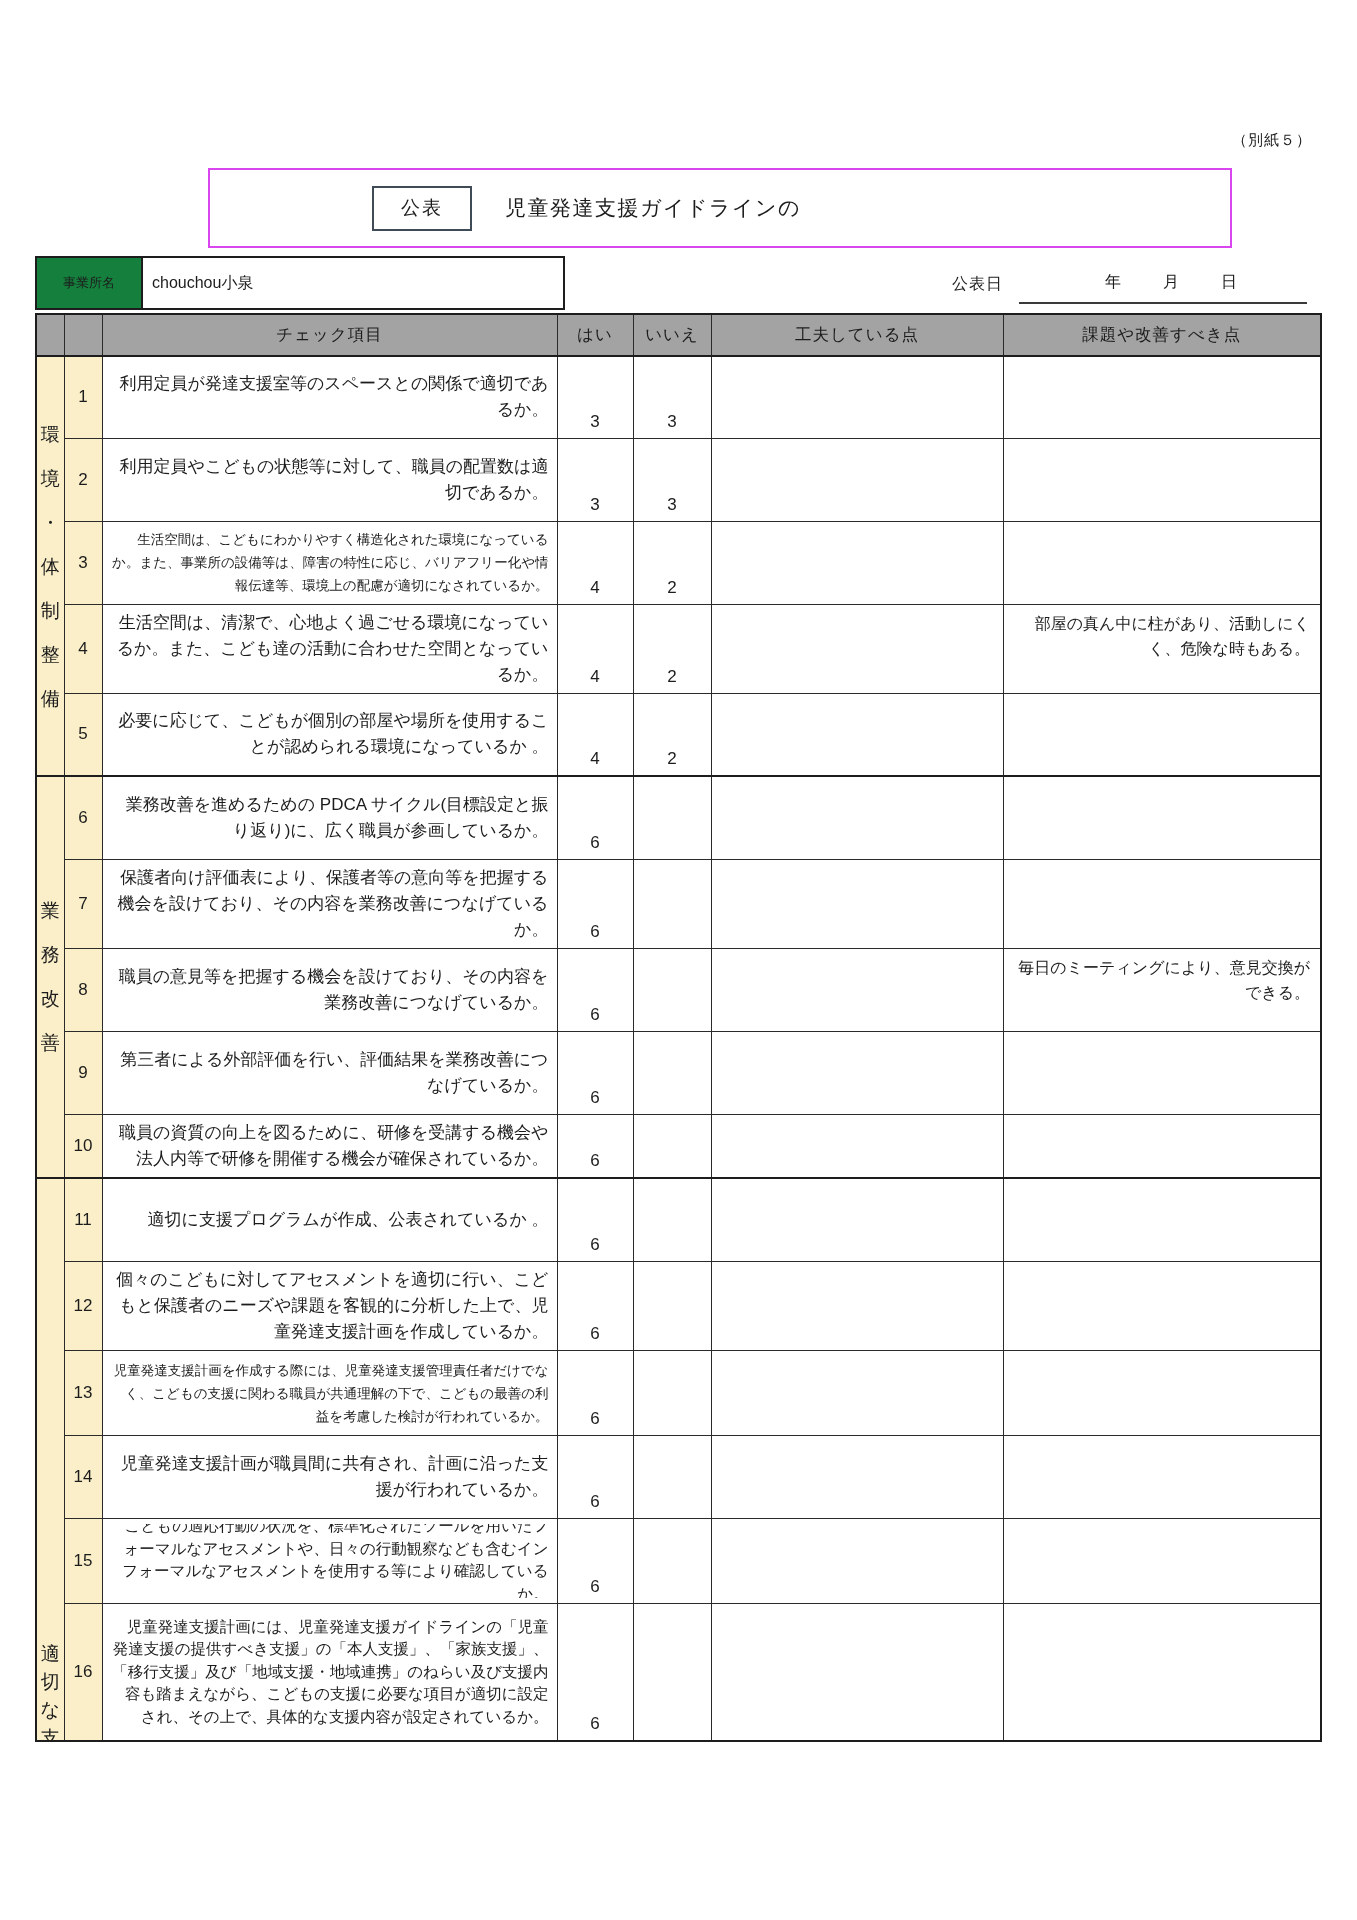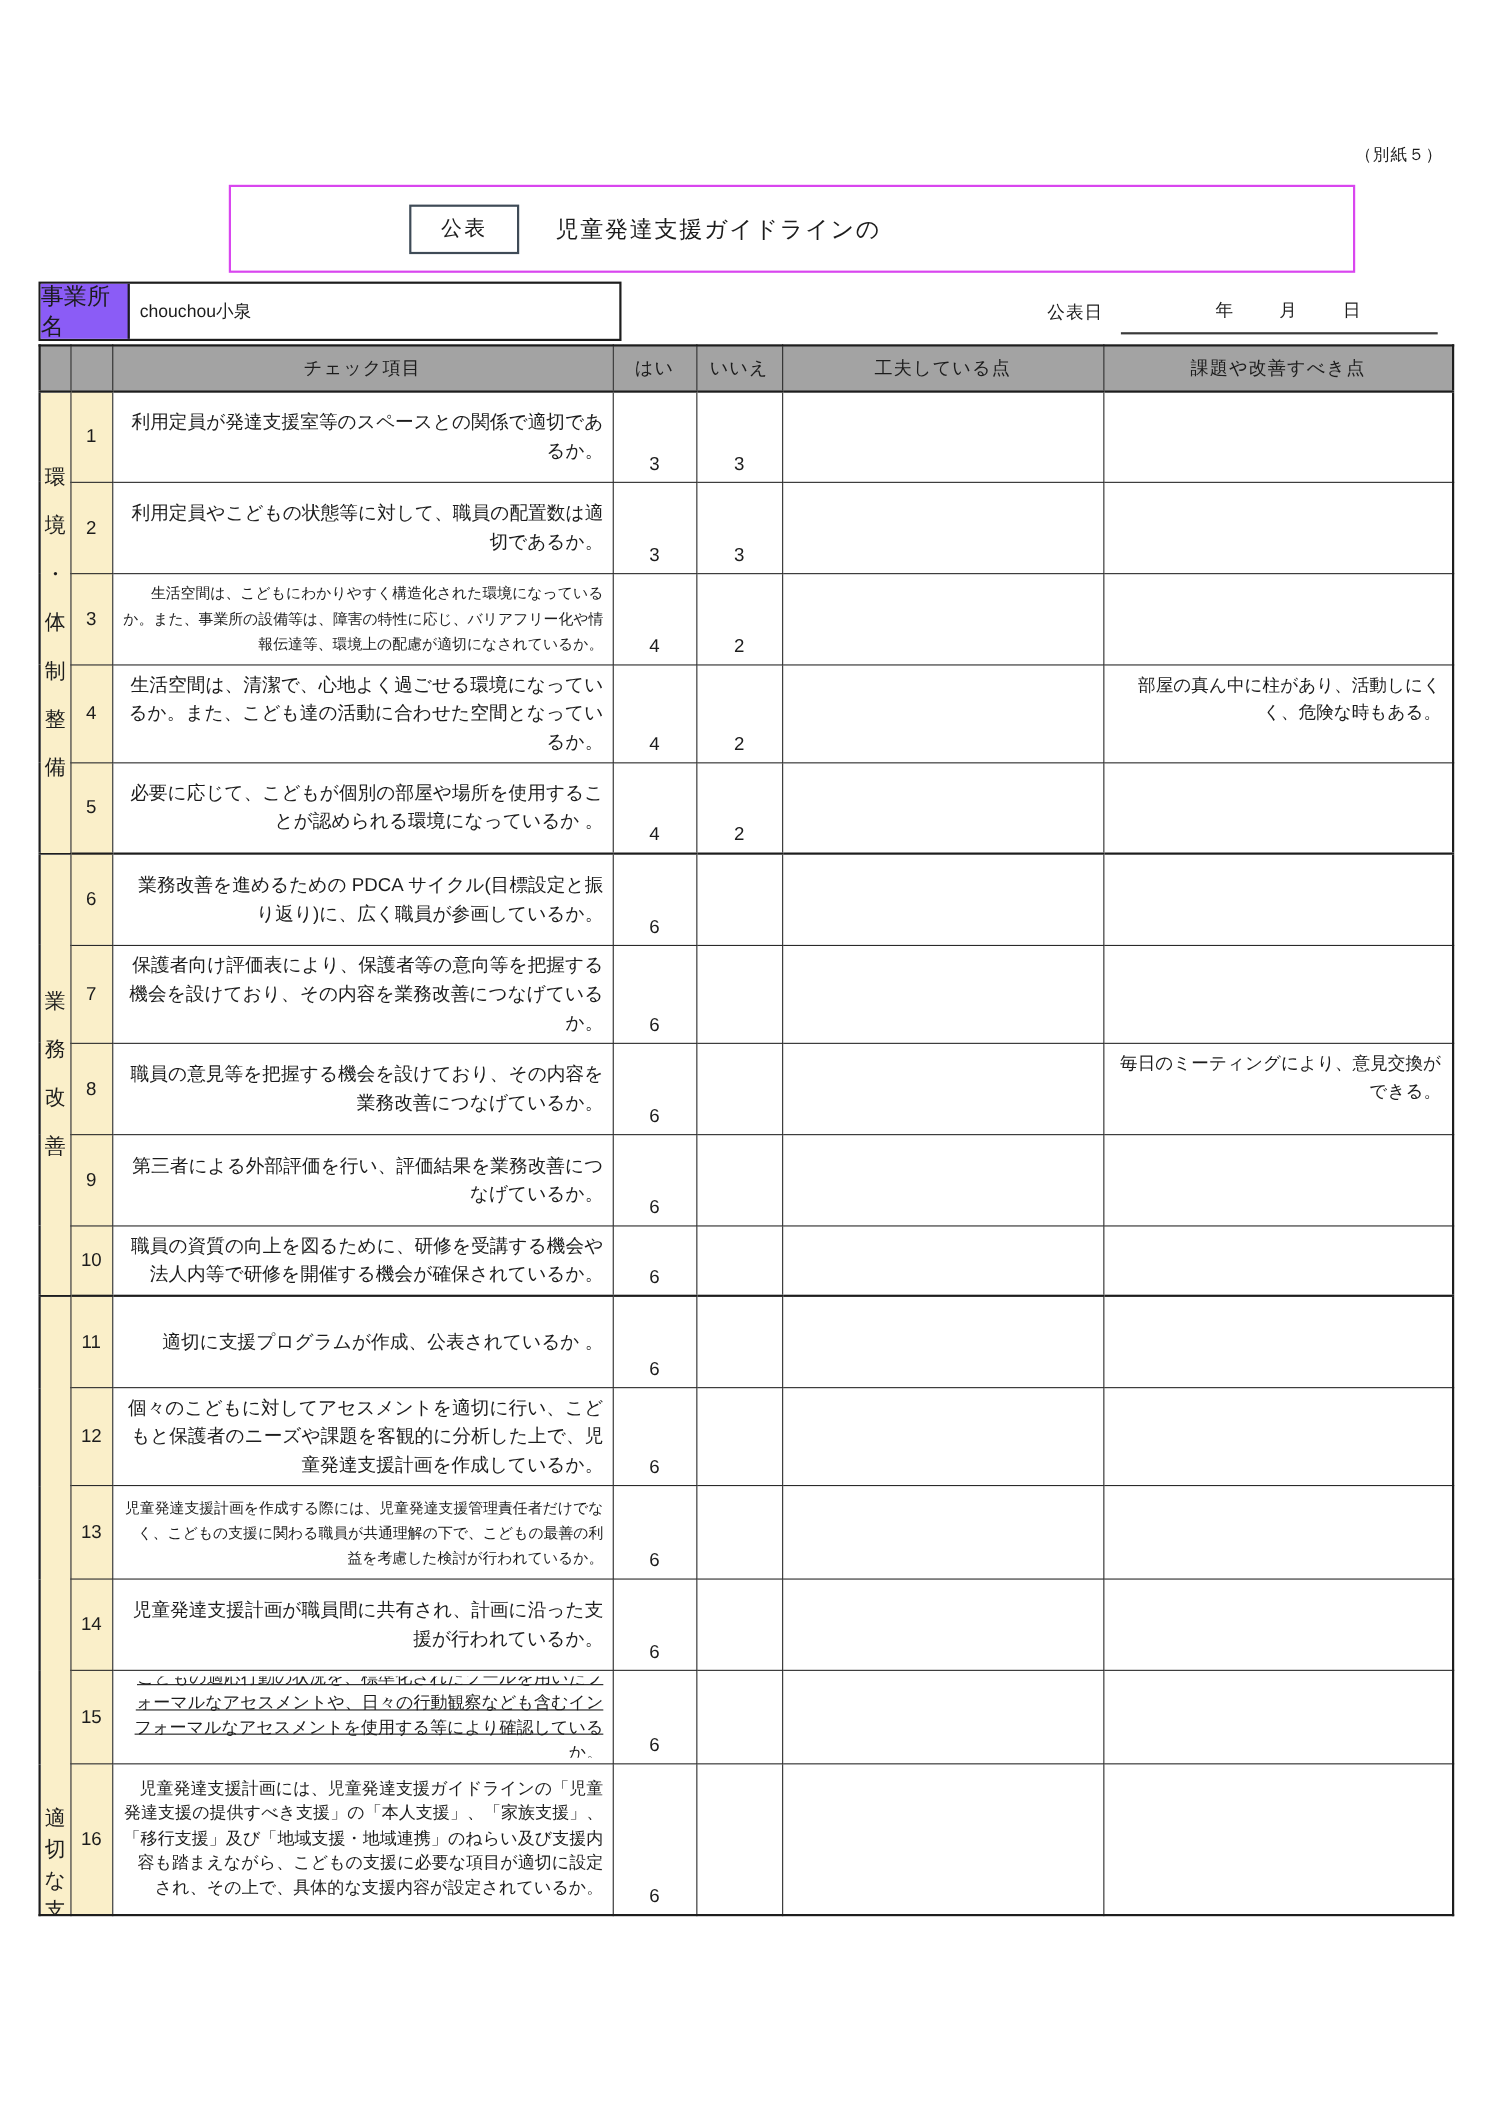--- a/index.html
+++ b/index.html
@@ -27,22 +27,22 @@
     font-size:19px; letter-spacing:2px;
   }
   .doc-title { margin-left:33px; font-size:21px; letter-spacing:1.5px; }
 
   
   .office-box {
     position:absolute; left:35px; top:256px; width:530px; height:54px;
     border:2px solid #1d1d1d; display:flex; background:#fff;
   }
   .office-label {
-    width:81px; background:#8b5cf6; border-right:2px solid #1d1d1d;
-    display:flex; align-items:center; justify-content:center; font-size:21px;
+    width:106px; background:#15803d; border-right:2px solid #1d1d1d;
+    display:flex; align-items:center; justify-content:center; font-size:13px;
   }
   .office-value { flex:1; display:flex; align-items:center; padding-left:9px; font-size:16px; }
 
   
   .publish { position:absolute; left:952px; top:272px; display:flex; align-items:flex-end; }
   .publish-label { font-size:16px; margin-right:16px; padding-bottom:9px; letter-spacing:1px; }
   .publish-line {
     width:288px; border-bottom:2px solid #3a3a3a; padding-bottom:9px;
     font-size:16px; display:flex;
   }
@@ -77,21 +77,21 @@
   td.num-cell {
     background:#FAEFC9; text-align:center; vertical-align:middle;
     font-size:17px;
   }
   td.item-cell {
     vertical-align:middle; padding:5px 8px 5px 9px;
     font-size:17px; line-height:26px; text-align:right;
   }
   td.item-cell.small { font-size:13.5px; line-height:23px; }
   td.item-cell.med   { font-size:15.5px; line-height:22.5px; }
-  .clip-wrap { height:74px; overflow:hidden;text-decoration:underline; }
+  .clip-wrap { height:74px; overflow:hidden; }
   .clip-wrap .item-text { margin-top:-9px; }
 
   td.ans-cell {
     vertical-align:bottom; text-align:center;
     font-size:17px; padding-bottom:6px;
   }
   td.note-cell {
     vertical-align:top; text-align:right;
     font-size:16px; line-height:25px; padding:6px 10px;
   }

